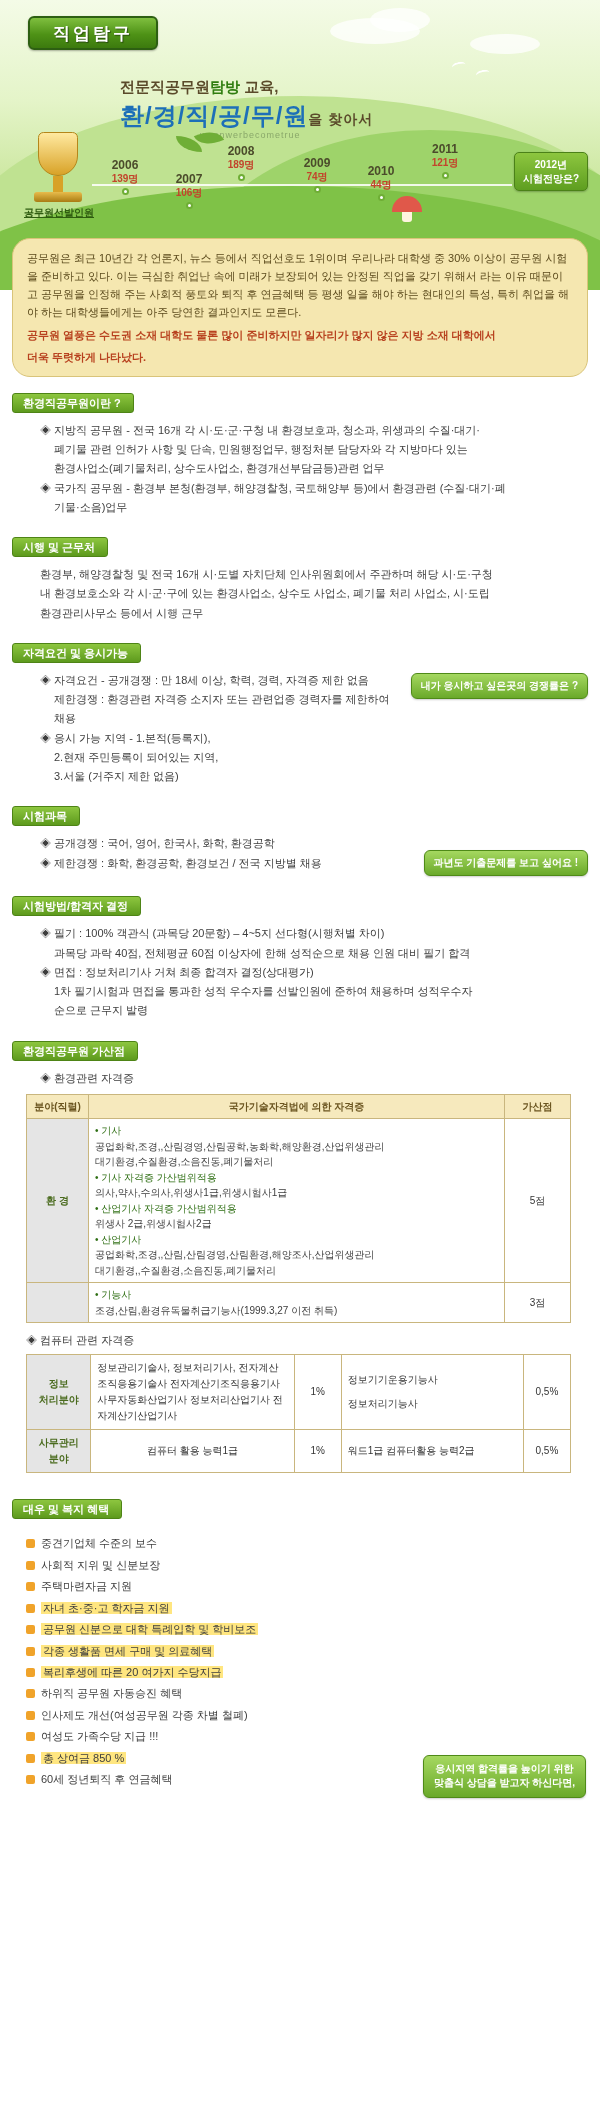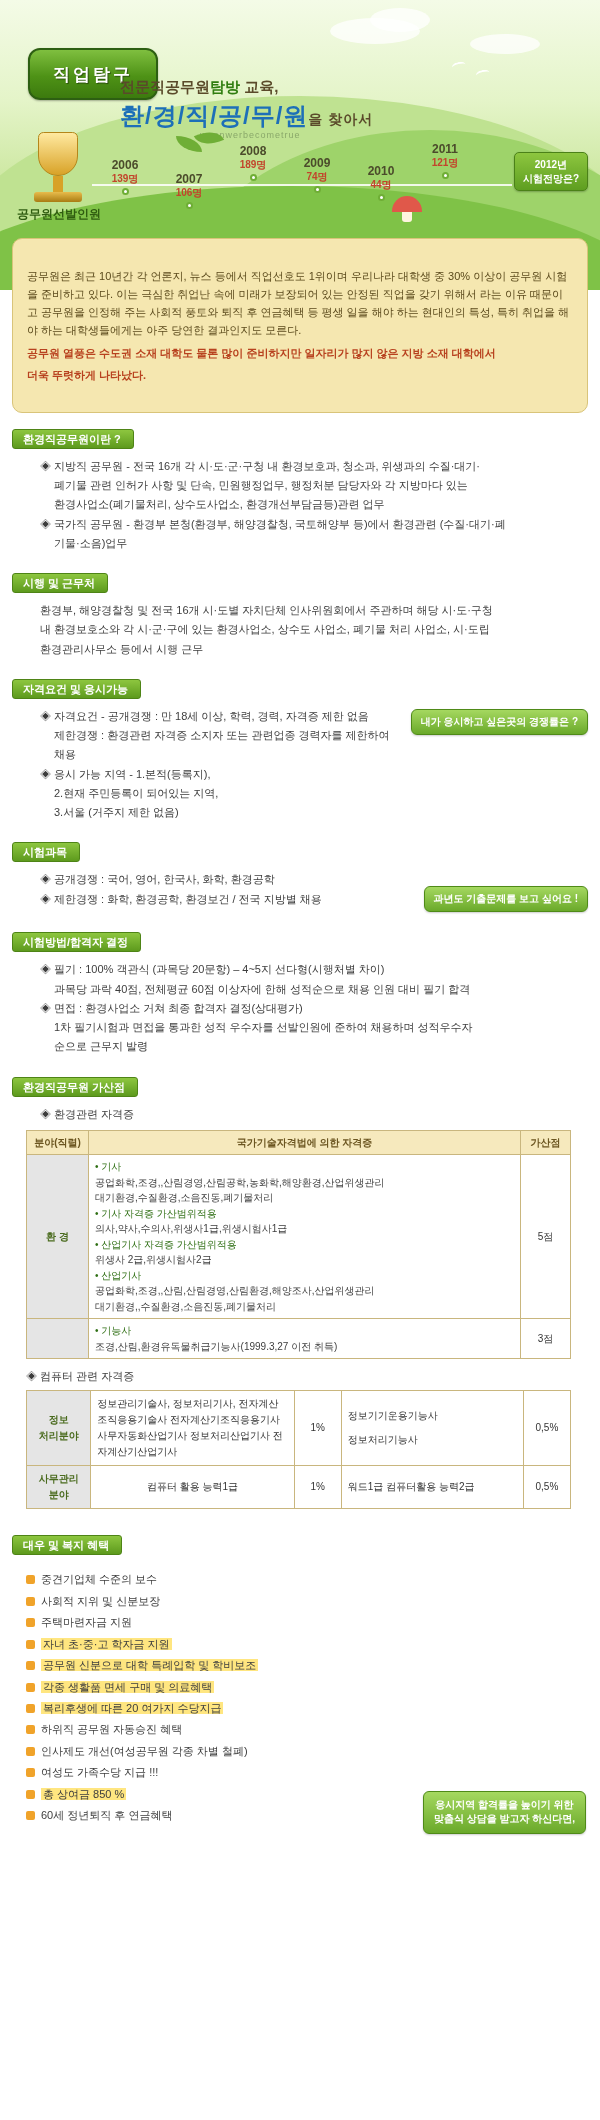--- a/index.html
+++ b/index.html
@@ -32,26 +32,26 @@
   }
   .hdr-hill {
     position: absolute;
     left: -40px; right: -40px;
     background: #8fcc52;
     border-radius: 50% 50% 0 0 / 100% 100% 0 0;
   }
   .title-badge {
     position: absolute;
     left: 28px; top: 16px;
-    width: 130px; height: 52px;
+    width: 130px; height: 34px;
     border: 2px solid #2d5f12;
-    border-radius: 12px;
+    border-radius: 6px;
     background: linear-gradient(180deg,#7fbf3f 0%, #4e9216 55%, #3c7a0e 100%);
     box-shadow: 0 1px 2px rgba(0,0,0,.3);
-    display: flex; align-items: center; justify-content: center; margin-top: 32px;
+    display: flex; align-items: center; justify-content: center;
   }
   .title-badge span {
     color: #ffffff;
     font-size: 17px;
     font-weight: bold;
     letter-spacing: 3px;
     text-shadow: 1px 1px 1px rgba(0,0,0,.45);
   }
   .hero-line1 {
     position: absolute;
@@ -96,22 +96,23 @@
   }
   .trophy-base {
     position: absolute; left: 12px; top: 60px;
     width: 48px; height: 10px;
     background: linear-gradient(180deg,#e8bc4c,#a97c13);
     border-radius: 3px;
   }
   .trophy-caption {
     position: absolute; left: 0; top: 74px;
     width: 90px;
-    font-size: 12px; color: #2f5c10; font-weight: bold;
+    font-size: 10px; color: #2f5c10; font-weight: bold;
     text-align: center;
+    text-decoration: underline;
   }
   .timeline {
     position: absolute;
     left: 92px; top: 140px;
     width: 440px; height: 80px;
   }
   .tl-line {
     position: absolute; left: 0; top: 44px;
     width: 420px; height: 2px;
     background: rgba(255,255,255,.85);
@@ -160,22 +161,22 @@
     transform: rotate(-12deg);
   }
 
   
   .intro {
     margin: 0 12px;
     margin-top: -52px;
     position: relative;
     background: #f5e7b0;
     border: 1px solid #d9c47a;
-    border-radius: 10px;
-    padding: 28px 14px;
+    border-radius: 18px;
+    padding: 10px 14px;
     font-size: 11px;
     line-height: 1.65;
     color: #5b4a1c;
   }
   .intro p { margin: 0 0 4px; }
   .intro p:last-child { margin-bottom: 0; }
   .intro .hl { color: #b8421f; font-weight: bold; }
 
   
   .sec-head {
@@ -346,21 +347,21 @@
       <div class="tl-item" style="left:0px;top:18px;">
         <div class="tl-year">2006</div>
         <div class="tl-count">139명</div>
         <div class="tl-dot"></div>
       </div>
       <div class="tl-item" style="left:64px;top:32px;">
         <div class="tl-year">2007</div>
         <div class="tl-count">106명</div>
         <div class="tl-dot"></div>
       </div>
-      <div class="tl-item" style="left:128px;top:4px;">
+      <div class="tl-item" style="left:116px;top:4px;">
         <div class="tl-year">2008</div>
         <div class="tl-count">189명</div>
         <div class="tl-dot"></div>
       </div>
       <div class="tl-item" style="left:192px;top:16px;">
         <div class="tl-year">2009</div>
         <div class="tl-count">74명</div>
         <div class="tl-dot"></div>
       </div>
       <div class="tl-item" style="left:256px;top:24px;">
@@ -433,38 +434,38 @@
       <span class="sub">◈ 제한경쟁 : 화학, 환경공학, 환경보건 / 전국 지방별 채용</span>
     </div>
   </div>
 
   <div class="sec-head-wrap">
     <div class="sec-head">시험방법/합격자 결정</div>
   </div>
   <div class="body-block">
     <span class="sub">◈ 필기 : 100% 객관식 (과목당 20문항) – 4~5지 선다형(시행처별 차이)</span>
     <span class="sub2">과목당 과락 40점, 전체평균 60점 이상자에 한해 성적순으로 채용 인원 대비 필기 합격</span>
-    <span class="sub">◈ 면접 : 환경사업소 거쳐 최종 합격자 결정(상대평가)</span>
+    <span class="sub">◈ 면접 : 정보처리기사 거쳐 최종 합격자 결정(상대평가)</span>
     <span class="sub2">1차 필기시험과 면접을 통과한 성적 우수자를 선발인원에 준하여 채용하며 성적우수자</span>
     <span class="sub2">순으로 근무지 발령</span>
   </div>
 
   <div class="sec-head-wrap">
     <div class="sec-head">환경직공무원 가산점</div>
   </div>
   <div class="body-block">
     <span class="sub">◈ 환경관련 자격증</span>
   </div>
 
   <table class="grid">
     <thead>
       <tr>
         <th style="width:62px;">분야(직렬)</th>
         <th>국가기술자격법에 의한 자격증</th>
-        <th style="width:50px;">가산점</th>
+        <th style="width:66px;">가산점</th>
       </tr>
     </thead>
     <tbody>
       <tr>
         <td class="cat">환 경</td>
         <td class="cert-cell">
           <span class="line tag">• 기사</span>
           <span class="line">공업화학,조경,,산림경영,산림공학,농화학,해양환경,산업위생관리</span>
           <span class="line">대기환경,수질환경,소음진동,폐기물처리</span>
           <span class="line tag">• 기사 자격증 가산범위적용</span>

